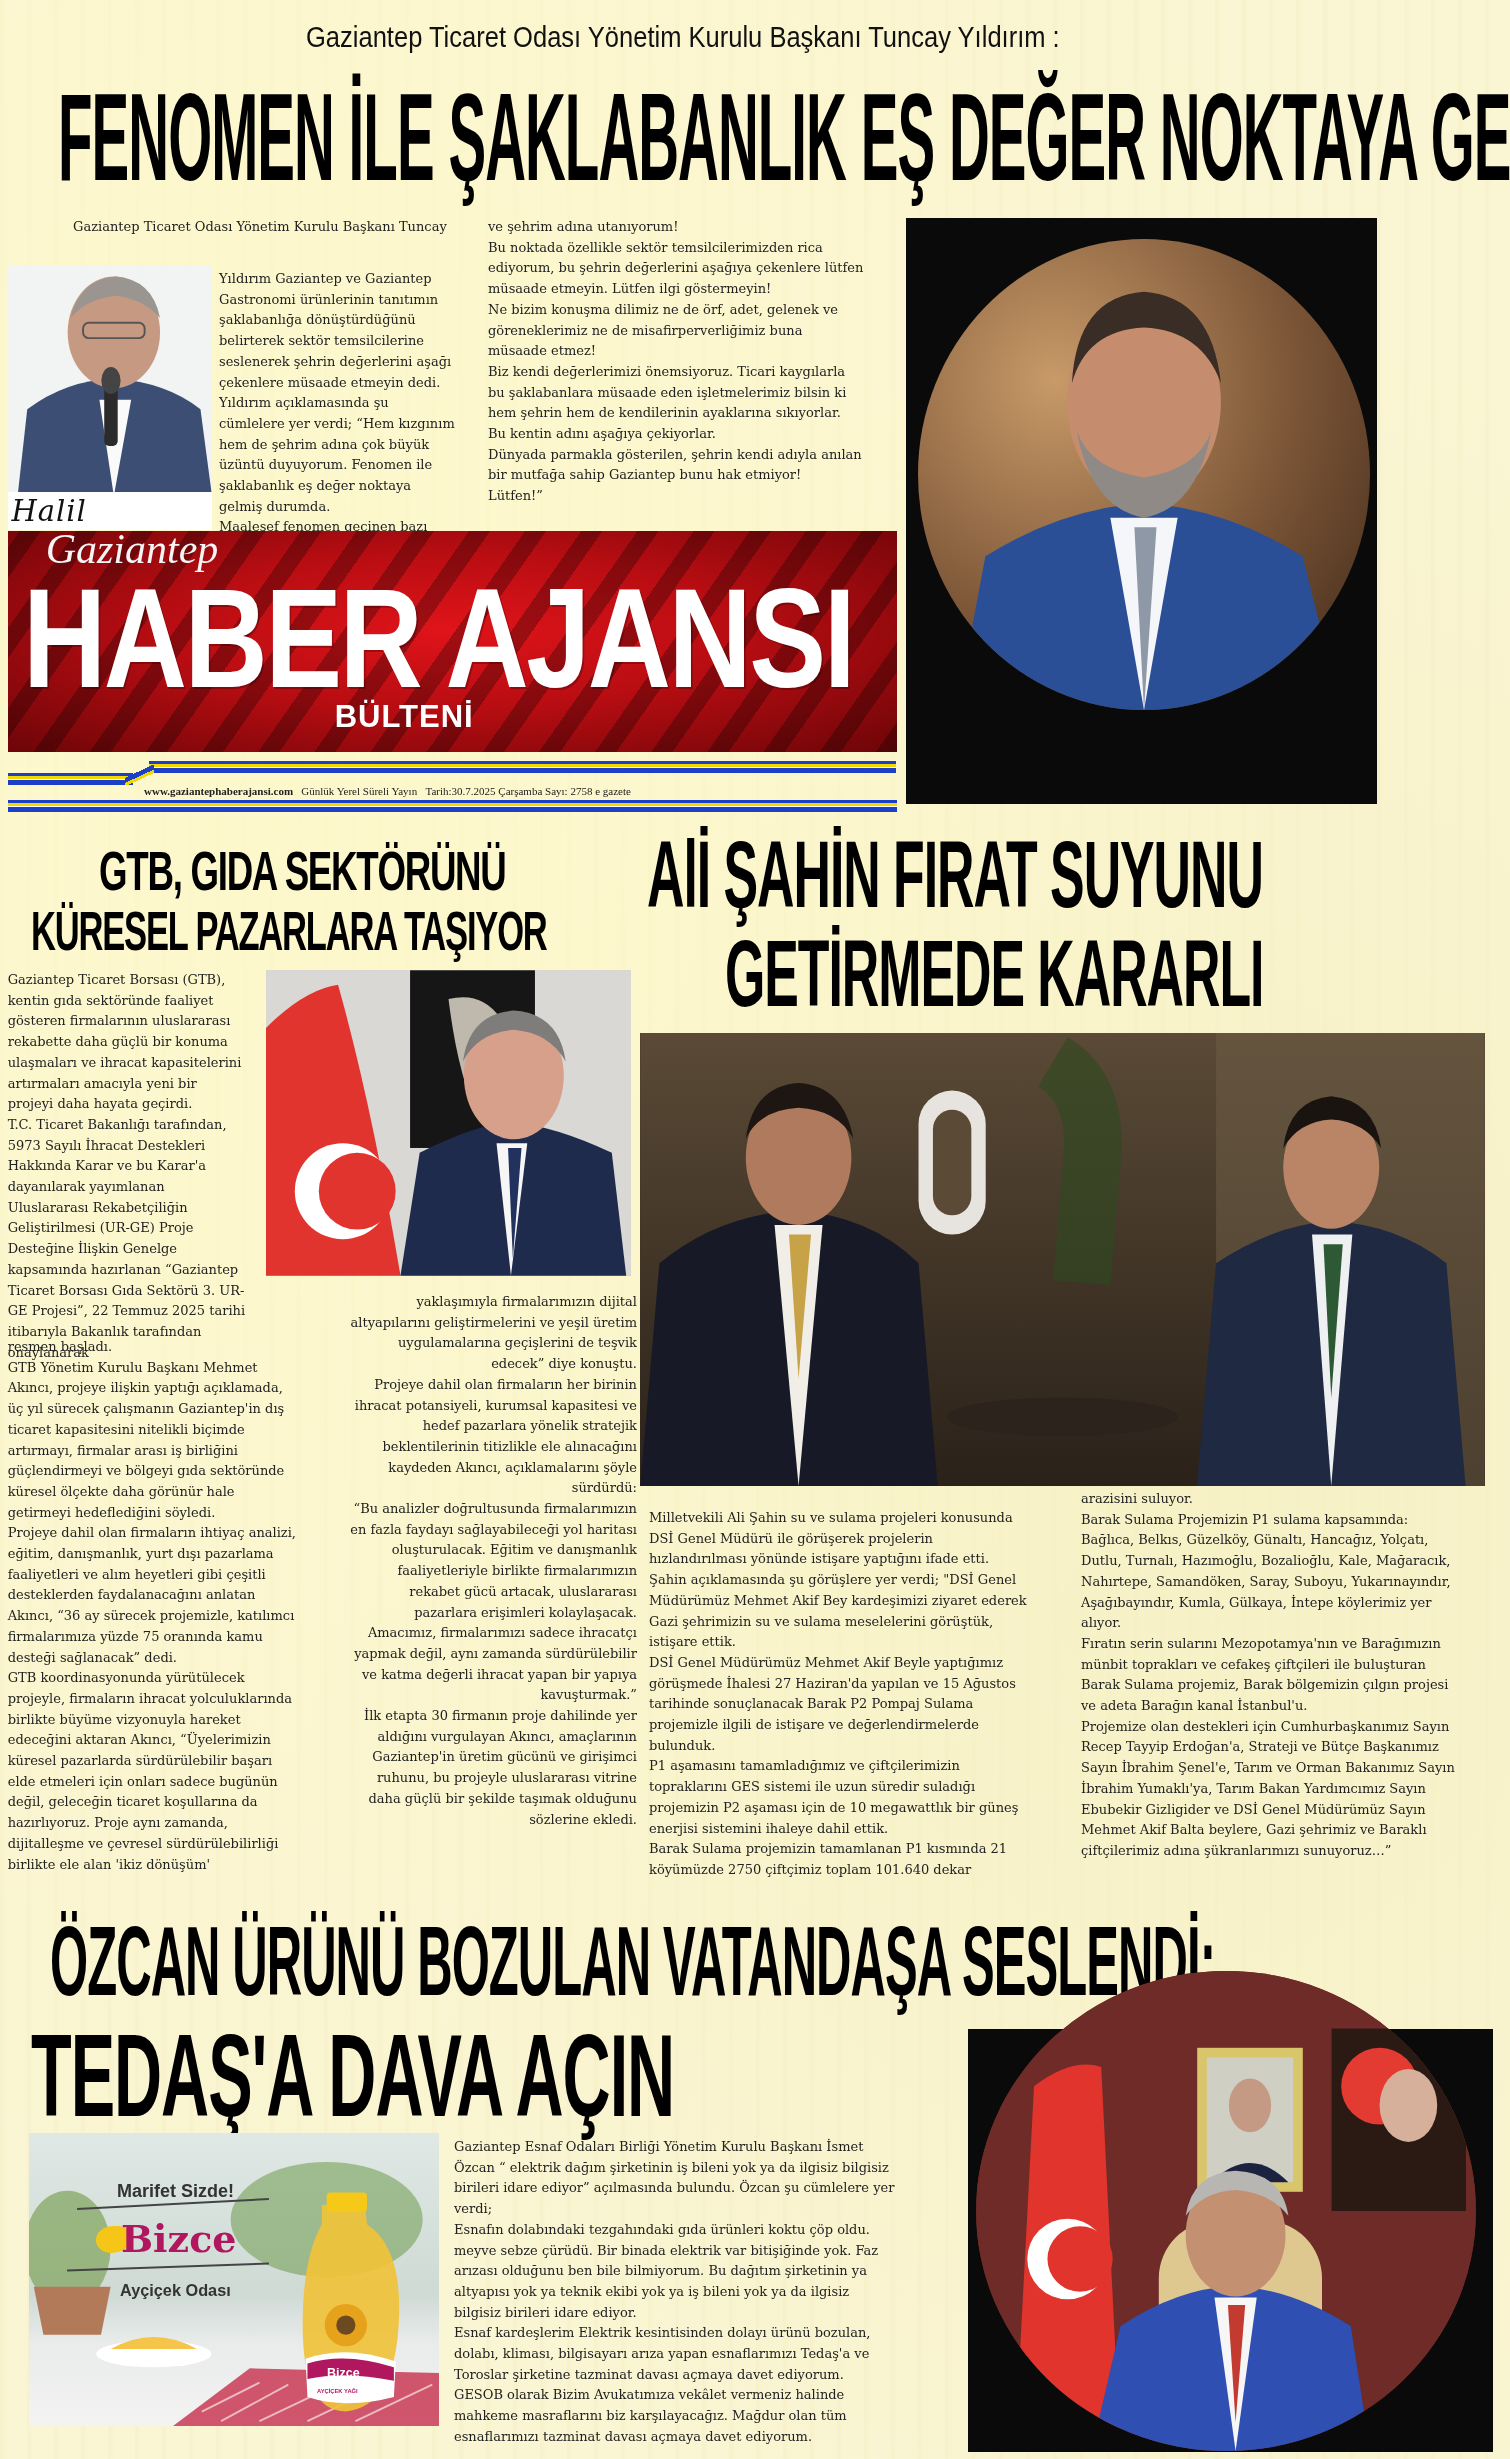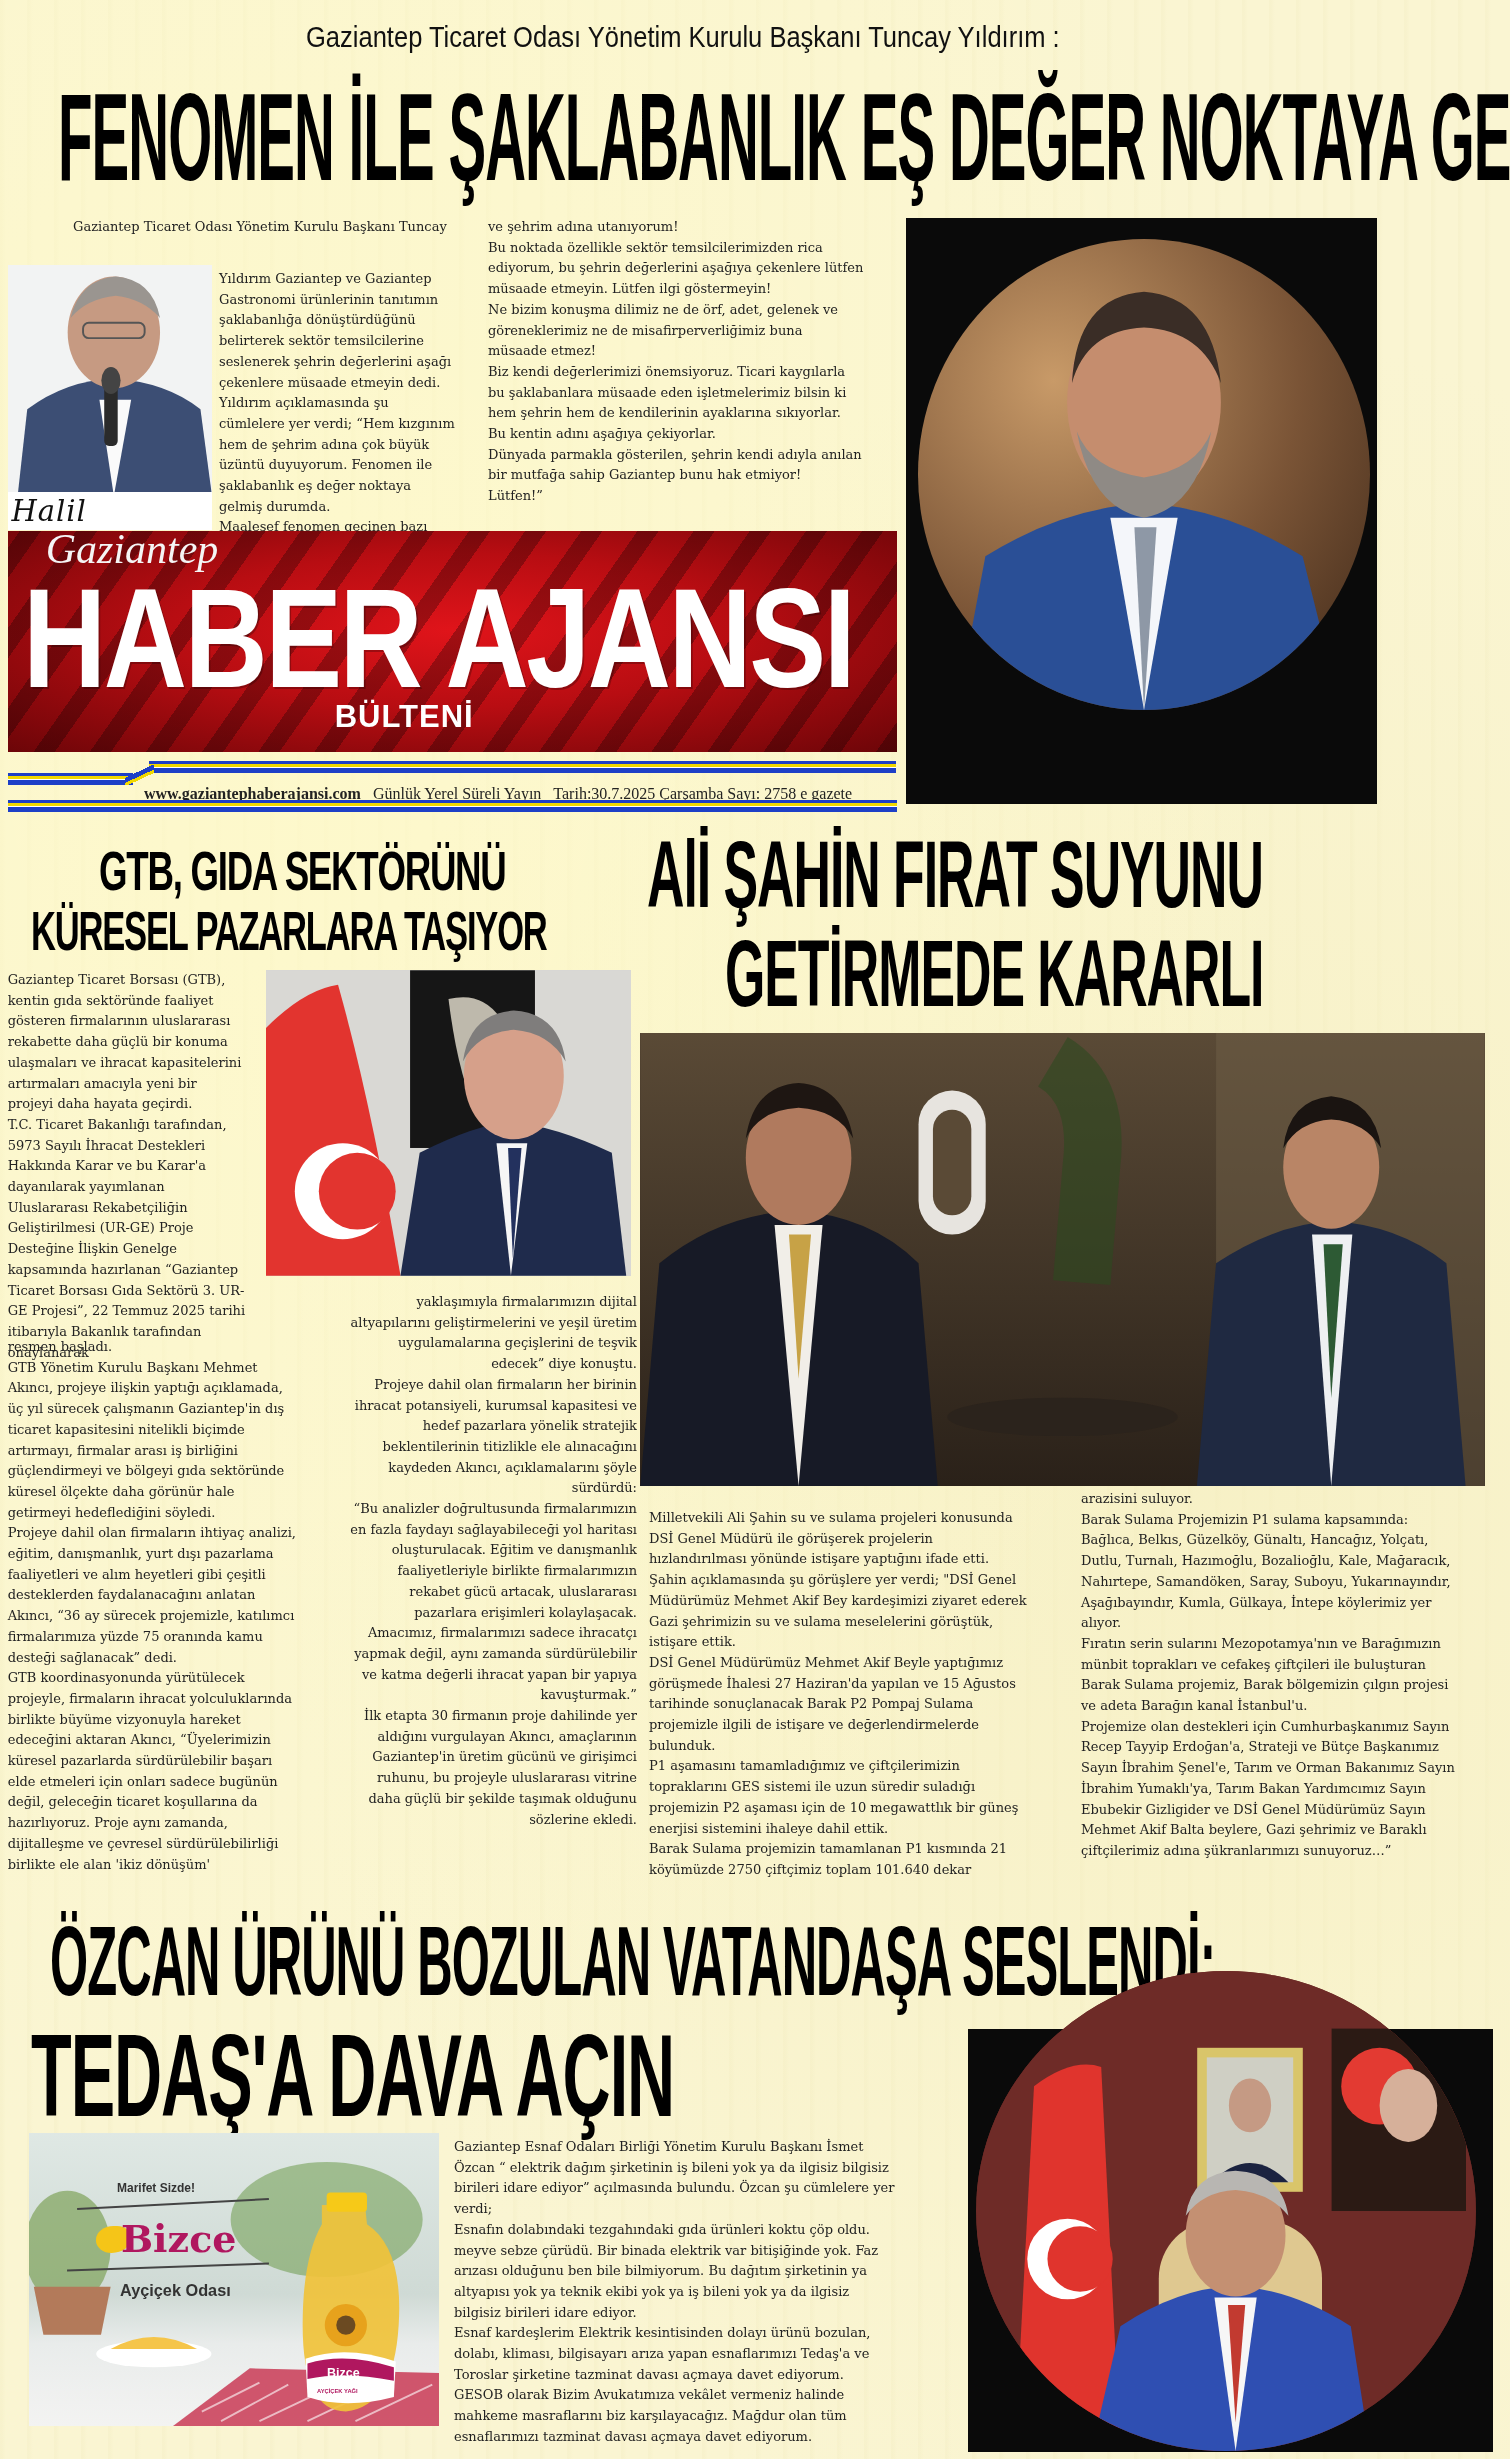--- a/index.html
+++ b/index.html
@@ -58,21 +58,21 @@
     color: #fff; font-size: 134px; line-height: 1; letter-spacing: -2.9px;
     transform: scaleX(0.86) scaleY(1.05); transform-origin: left top; white-space: nowrap;
     text-shadow: 1.9px 1.9px 0 rgba(0,0,0,0.25);
   }
   .mh-bulten {
     font-family: "Liberation Sans", sans-serif; font-weight: 700;
     color: #fff; font-size: 31px; letter-spacing: 1px;
   }
   .stripe-bar { height: 11.5px; background: linear-gradient(#1d3fc7 0 2.9px, #f1d800 2.9px 5.8px, #fff 5.8px 6.7px, #1d3fc7 6.7px 11.5px); }
   .info-line {
-    font-family: "Liberation Serif", serif; font-size: 16px; color: #222; white-space: nowrap;
+    font-family: "Liberation Serif", serif; font-size: 11px; color: #222; white-space: nowrap;
   }
   .info-line b { font-weight: 700; }
 
   .signature {
     font-family: "DejaVu Serif", serif; font-style: italic;
     font-size: 29px; color: #111; background: #fff; letter-spacing: 1px;
   }
   .ad-tag { font-family: "Liberation Sans", sans-serif; font-weight: 700; }
 </style>
 </head>
@@ -328,21 +328,21 @@
     <path d="M85 225 Q130 200 175 225 Z" fill="#f5c54a"></path>
     <path d="M150 305 L230 245 L427 250 L427 305 Z" fill="#c93a55" opacity="0.85"></path>
     <path d="M180 290 L240 260 M200 300 L270 262 M240 300 L320 262 M290 300 L370 262 M340 300 L420 262" stroke="#fff" stroke-width="2" opacity="0.6"></path>
     <path d="M305 75 L350 75 L352 95 Q390 120 385 200 Q380 285 330 290 Q285 290 285 200 Q285 130 305 95 Z" fill="#f0c23a" opacity="0.92"></path>
     <rect x="310" y="62" width="42" height="20" rx="4" fill="#f6c918"></rect>
     <circle cx="330" cy="200" r="22" fill="#e7a21c"></circle>
     <circle cx="330" cy="200" r="10" fill="#6b4a22"></circle>
     <path d="M288 235 Q330 220 382 238 L380 275 Q330 288 290 275Z" fill="#fff"></path>
     <path d="M290 240 Q330 228 380 244 L380 258 Q330 248 290 256Z" fill="#b0175f"></path>
   </svg>
-  <div class="abs ad-tag" style="left:88px; top:48px; font-size:12px; color:#333;">Marifet Sizde!</div>
+  <div class="abs ad-tag" style="left:88px; top:48px; font-size:18px; color:#333;">Marifet Sizde!</div>
   <div class="abs" style="left:48px; top:70px; width:192px; height:1.9px; background:#444; transform:rotate(-3deg);"></div>
   <div class="abs" style="left:67px; top:93px; width:35px; height:27px; border-radius:50% 40% 55% 45%; background:#f5c518;"></div>
   <div class="abs ad-tag" style="left:92px; top:83px; font-size:38px; color:#b0175f; font-family:'DejaVu Serif', serif;">Bizce</div>
   <div class="abs" style="left:38px; top:133px; width:202px; height:1.9px; background:#444; transform:rotate(-2deg);"></div>
   <div class="abs ad-tag" style="left:91px; top:148px; font-size:16.3px; color:#333;">Ayçiçek Odası</div>
   <div class="abs ad-tag" style="left:298px; top:233px; font-size:12.5px; color:#fff;">Bizce</div>
   <div class="abs ad-tag" style="left:288px; top:255px; font-size:5.8px; color:#b0175f;">AYÇİÇEK YAĞI</div>
 </div>
 
 <div class="abs body-text" style="left:454px; top:2131px; width:509px;margin-top:6px;">Gaziantep Esnaf Odaları Birliği Yönetim Kurulu Başkanı İsmet

